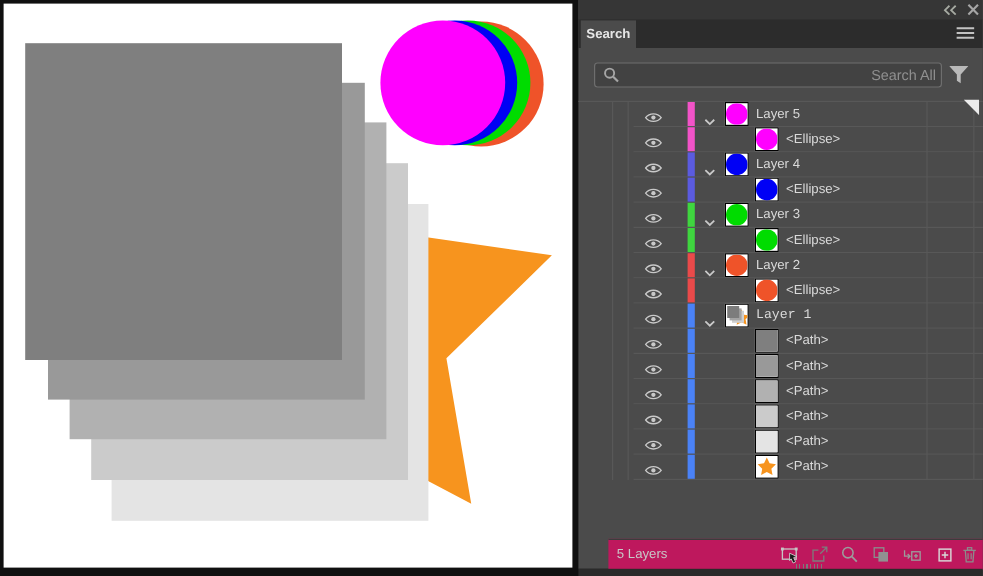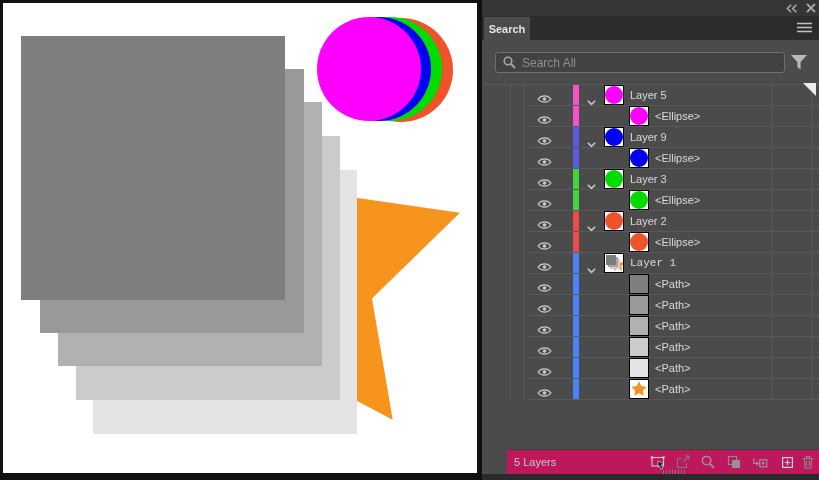--- a/index.html
+++ b/index.html
@@ -12,21 +12,21 @@
   #canvas-svg{position:absolute;left:0;top:0;}
   
   .panel{position:absolute;left:482px;top:0;width:337px;height:474px;background:#4B4B4B;}
   .panel-topbar{position:absolute;left:0;top:0;width:337px;height:16px;background:#363636;}
   .icon-abs{position:absolute;}
   .tabbar{position:absolute;left:0;top:16px;width:337px;height:24px;background:#2C2C2C;}
   .tab{position:absolute;left:2px;top:1px;width:46px;height:23px;background:#4B4B4B;
        color:#E6E6E6;font-size:11px;font-weight:bold;display:flex;align-items:center;justify-content:center;}
   .search-input{position:absolute;left:13px;top:52px;width:258px;height:19px;background:#424242;
        border:1px solid #6E6E6E;border-radius:3px;color:#5eead4;font-size:12px;
-       padding:0 4px 0 26px;outline:none;font-family:"Liberation Sans",sans-serif;}
+       padding:0 4px 0 26px;outline:none;font-family:"Liberation Sans",sans-serif;text-align:right;}
   .search-input::placeholder{color:#8F8F8F;}
   .list{position:absolute;left:0;top:84px;width:337px;height:365px;border-top:1px solid #585858;padding-left:46px;}
   .vline{position:absolute;top:0;height:315px;width:1px;background:#585858;}
   .row{position:relative;height:20px;border-bottom:1px solid #585858;background:#4B4B4B;}
   .eye{position:absolute;left:9px;top:5px;width:15px;height:10px;}
   .colorbar{position:absolute;left:45px;top:0;width:6px;height:20px;}
   .chev{position:absolute;left:59px;top:7px;width:9px;height:6px;}
   .thumb{position:absolute;top:0;width:20px;height:20px;background:#FFFFFF;border:1px solid #000;
          box-sizing:border-box;overflow:hidden;}
   .thumb-circle{position:absolute;left:0;top:0;right:0;bottom:0;border-radius:50%;}
@@ -126,21 +126,21 @@
               <path d="M1,5 C4.2,0.8 10.8,0.8 14,5 C10.8,9.2 4.2,9.2 1,5 Z" stroke="#C9C9C9" stroke-width="1.1" fill="none"></path>
               <circle cx="7.5" cy="5" r="1.8" fill="#C9C9C9"></circle>
             </svg></span>
           <div class="colorbar" style="background: rgb(91, 91, 224);"></div>
           <span class="chev"><svg width="9" height="6" viewBox="0 0 9 6">
               <polyline points="0.8,0.8 4.5,4.4 8.2,0.8" stroke="#C9C9C9" stroke-width="1.5" fill="none"></polyline>
             </svg></span>
           <div class="thumb" style="left: 76px;">
             <div class="thumb-circle" style="background: rgb(0, 0, 245);"></div>
           </div>
-          <span class="rowlabel" style="left: 102px;">Layer 9</span>
+          <span class="rowlabel" style="left: 102px;">Layer 4</span>
           <span class="target"><svg width="12" height="12" viewBox="0 0 12 12">
               <circle cx="6" cy="6" r="4.2" fill="none" stroke="#BFBFBF" stroke-width="1.3"></circle>
             </svg></span>
         </div>
         <div class="row">
           <span class="eye"><svg width="15" height="10" viewBox="0 0 15 10">
               <path d="M1,5 C4.2,0.8 10.8,0.8 14,5 C10.8,9.2 4.2,9.2 1,5 Z" stroke="#C9C9C9" stroke-width="1.1" fill="none"></path>
               <circle cx="7.5" cy="5" r="1.8" fill="#C9C9C9"></circle>
             </svg></span>
           <div class="colorbar" style="background: rgb(91, 91, 224);"></div>

